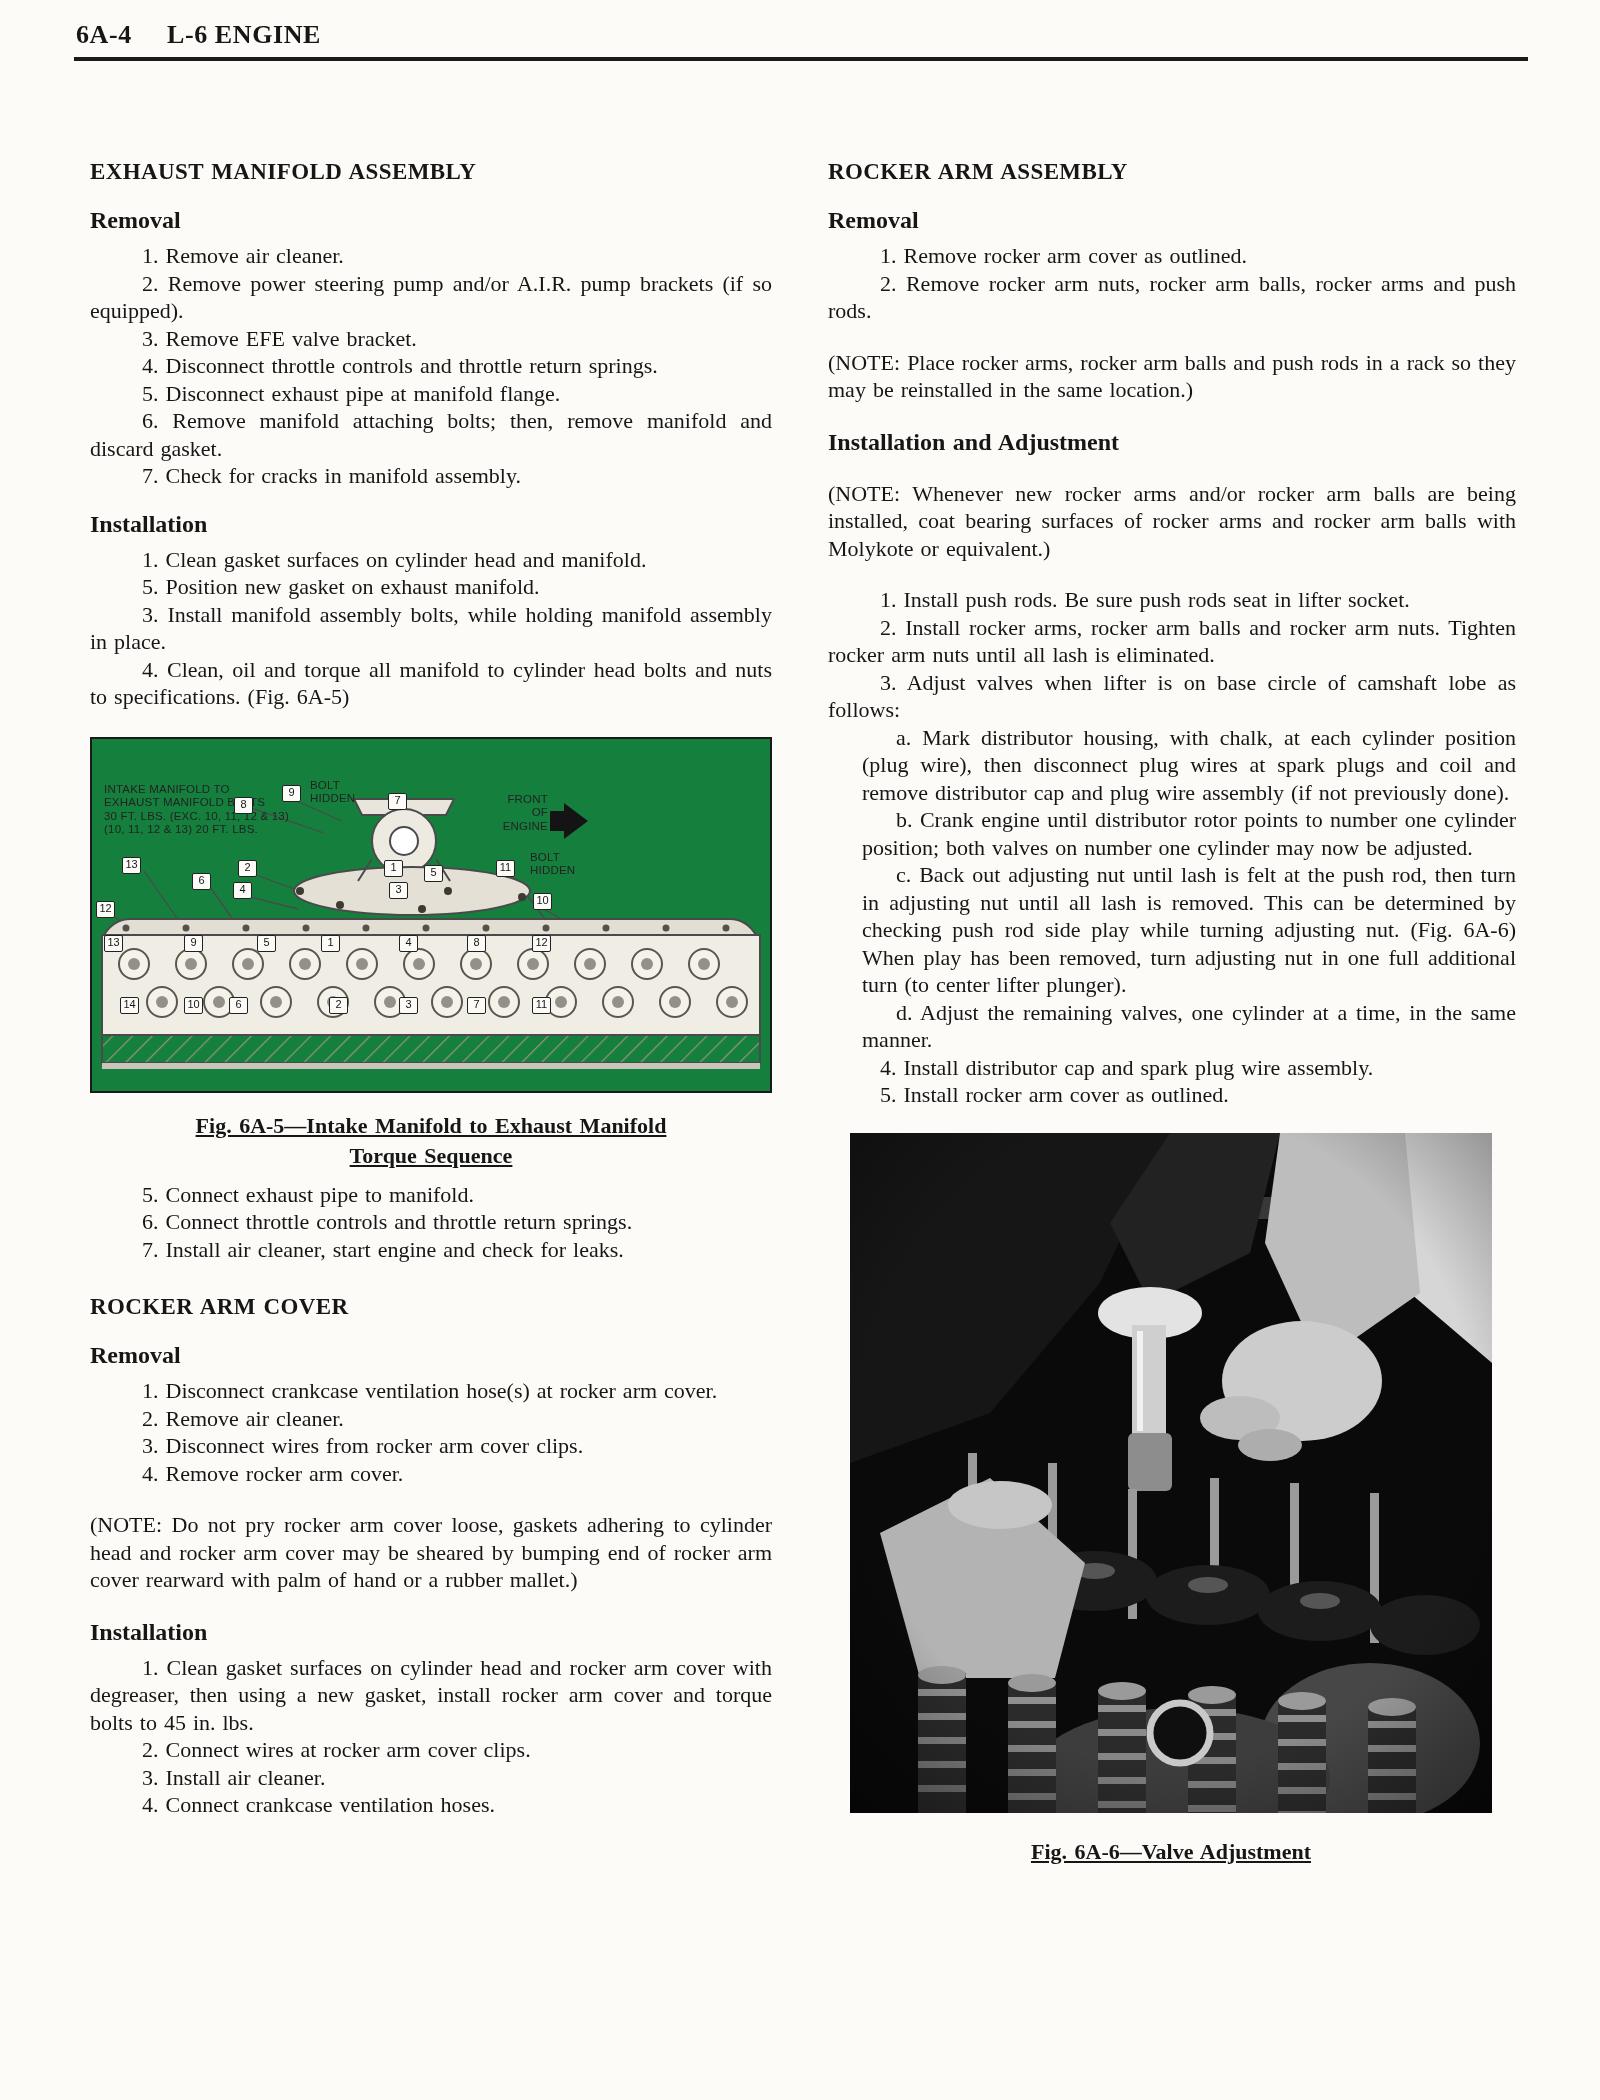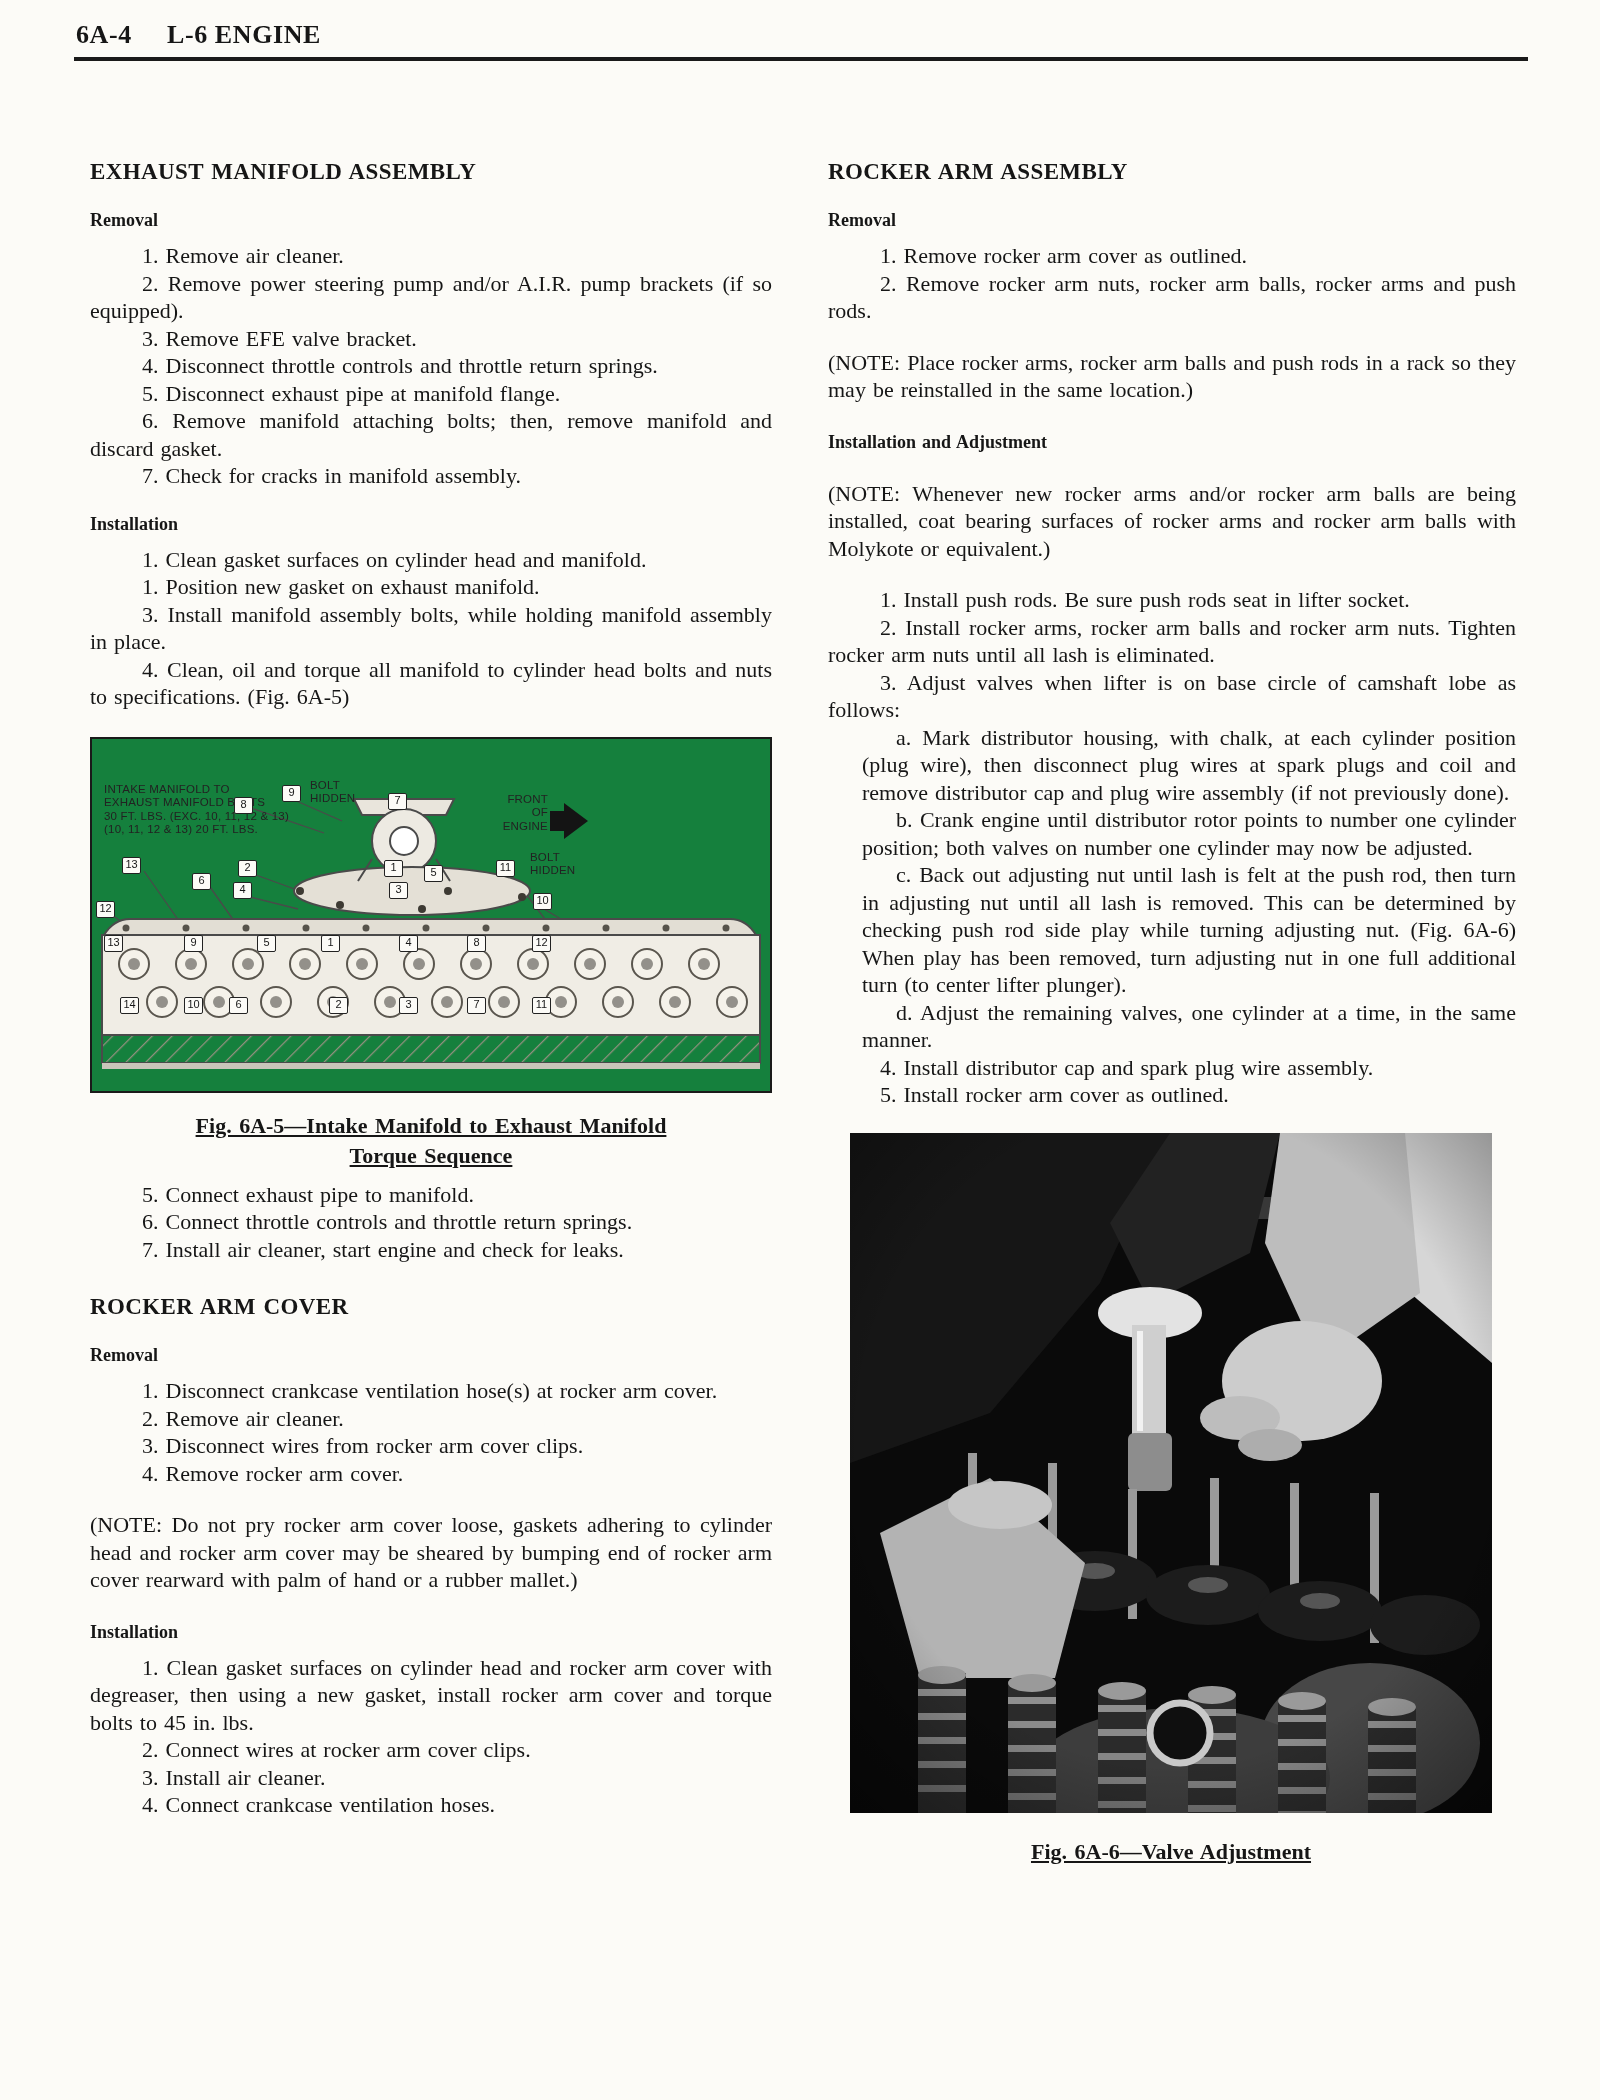--- a/index.html
+++ b/index.html
@@ -12,21 +12,21 @@
   .page-header { position: absolute; left: 76px; top: 20px; font-size: 26px; font-weight: bold; letter-spacing: 0.6px; }
   .page-header .hdr-num { margin-right: 28px; }
   .rule { position: absolute; left: 74px; top: 57px; width: 1454px; height: 4px; background: #1a1a1a; }
 
   .col { position: absolute; top: 150px; font-size: 22px; line-height: 27.5px; text-align: justify; word-spacing: 1.5px; }
   .col-left  { left: 90px;  width: 682px; }
   .col-right { left: 828px; width: 688px; }
 
   h2 { font-size: 23px; line-height: 28px; margin: 30px 0 14px; letter-spacing: 0.4px; text-align: left; font-weight: bold; }
   h2.first { margin-top: 8px; }
-  h3 { font-size: 18px; line-height: 28px; margin: 20px 0 8px; text-align: left; font-weight: bold; }
+  h3 { font-size: 24px; line-height: 28px; margin: 20px 0 8px; text-align: left; font-weight: bold; }
   p { margin: 0; }
   p.step { text-indent: 52px; }
   p.substep { padding-left: 34px; text-indent: 34px; }
   p.note { margin: 24px 0; }
 
   figure { margin: 0; }
   .fig5 { margin: 26px 0 10px; }
   .fig5-box { position: relative; width: 682px; height: 356px; border: 2px solid #1a1a1a; background: #15803d; box-sizing: border-box; }
   .fig5-box > svg { position: absolute; left: 0; top: 0; z-index: 1; }
   .fig5-label {
@@ -76,21 +76,21 @@
         <p class="step">4. Disconnect throttle controls and throttle return springs.</p>
         <p class="step">5. Disconnect exhaust pipe at manifold flange.</p>
         <p class="step">6. Remove manifold attaching bolts; then, remove manifold and discard gasket.</p>
         <p class="step">7. Check for cracks in manifold assembly.</p>
       </div>
 
     <h3>Installation</h3>
     <div>
 
     <p class="step">1. Clean gasket surfaces on cylinder head and manifold.</p>
-        <p class="step">1. Position new gasket on exhaust manifold.</p>
+        <p class="step">5. Position new gasket on exhaust manifold.</p>
         <p class="step">3. Install manifold assembly bolts, while holding manifold assembly in place.</p>
         <p class="step">4. Clean, oil and torque all manifold to cylinder head bolts and nuts to specifications. (Fig. 6A-5)</p>
       </div>
 
     <figure class="fig5">
       <div class="fig5-box">
         <svg width="678" height="352" viewBox="0 0 678 352">
           <defs>
             <pattern id="hatch" width="14" height="14" patternUnits="userSpaceOnUse" patternTransform="rotate(45)">
               <line x1="0" y1="0" x2="0" y2="14" stroke="#93907f" stroke-width="2.5"></line>

